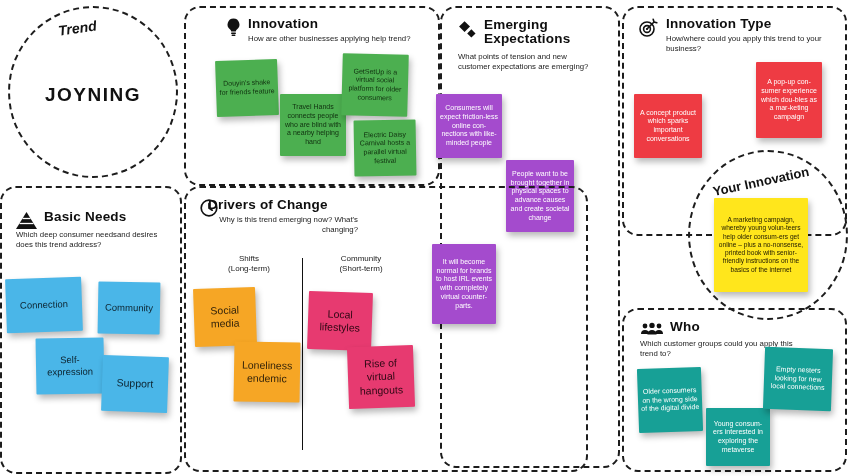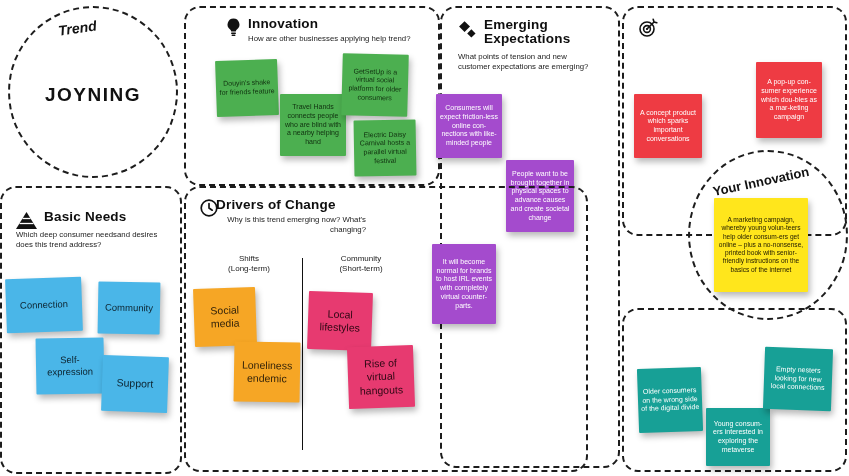--- a/index.html
+++ b/index.html
@@ -102,20 +102,24 @@
   <div class="zone rect z-innotype">
     <div class="hdr" style="left:14px; top:9px;">
       <span class="icon" style="position:absolute; left:0; top:0;">
         <svg width="21" height="21" viewBox="0 0 21 21">
             <circle cx="9" cy="12" r="7" fill="none" stroke="#111" stroke-width="1.6"></circle>
             <circle cx="9" cy="12" r="3.4" fill="none" stroke="#111" stroke-width="1.6"></circle>
             <circle cx="9" cy="12" r="1.1" fill="#111"></circle>
             <path d="M9 12 L16 5 M15.2 2.2 L16 5 L18.8 5.8" stroke="#111" stroke-width="1.6" fill="none" stroke-linecap="round"></path>
           </svg>
       </span>
+      <div style="margin-left:28px;">
+        <div class="sec-title">Innovation Type</div>
+        <div class="sec-sub" style="width:160px;">How/where could you apply this trend to your business?</div>
+      </div>
     </div>
     <div class="note c-red fs-sm" style="left:10px; top:86px; width:68px; height:64px;">A concept product which sparks important conversations</div>
     <div class="note c-red fs-sm" style="left:132px; top:54px; width:66px; height:76px;">A pop-up con-sumer experience which dou-bles as a mar-keting campaign</div>
   </div>
 
   <div class="zone circle z-yourinno">
     <div class="yourinno-title">Your Innovation</div>
     <div class="note c-yellow fs-xs" style="left:24px; top:46px; width:94px; height:94px;">A marketing campaign, whereby young volun-teers help older consum-ers get online – plus a no-nonsense, printed book with senior-friendly instructions on the basics of the internet</div>
   </div>
 
@@ -140,21 +144,21 @@
   </div>
 
   <div class="zone rect z-drivers">
     <div class="hdr" style="left:14px; top:10px;">
       <span class="icon" style="position:absolute; left:0; top:1px;">
         <svg width="18" height="18" viewBox="0 0 18 18">
             <circle cx="9" cy="9" r="7.8" fill="none" stroke="#111" stroke-width="1.7"></circle>
             <path d="M9 4.6 V9 L12.2 11.2" stroke="#111" stroke-width="1.7" fill="none" stroke-linecap="round"></path>
           </svg>
       </span>
-      <div style="margin-left:16px;">
+      <div style="margin-left:8px;">
         <div class="sec-title">Drivers of Change</div>
         <div class="sec-sub" style="width:150px;text-align:right;">Why is this trend emerging now? What's changing?</div>
       </div>
     </div>
 
     <div class="col-head" style="left:26px; top:66px;">
       <div>Shifts</div>
       <div>(Long-term)</div>
     </div>
     <div class="divider"></div>
@@ -163,18 +167,34 @@
       <div>(Short-term)</div>
     </div>
 
     <div class="note c-orange fs-lg" style="left:8px; top:100px; width:62px; height:58px; transform:rotate(-2deg);">Social media</div>
     <div class="note c-orange fs-lg" style="left:48px; top:154px; width:66px; height:60px; transform:rotate(1deg);">Loneliness endemic</div>
     <div class="note c-pink fs-lg" style="left:122px; top:104px; width:64px; height:58px; transform:rotate(2deg);">Local lifestyles</div>
     <div class="note c-pink fs-lg" style="left:162px; top:158px; width:66px; height:62px; transform:rotate(-2deg);">Rise of virtual hangouts</div>
   </div>
 
   <div class="zone rect z-who">
+    <div class="hdr" style="left:16px; top:10px;">
+      <span class="icon" style="position:absolute; left:0; top:2px;">
+        <svg width="24" height="16" viewBox="0 0 24 16">
+            <circle cx="5" cy="4" r="2.4" fill="#111"></circle>
+            <path d="M1 12 a4 4 0 0 1 8 0 z" fill="#111"></path>
+            <circle cx="19" cy="4" r="2.4" fill="#111"></circle>
+            <path d="M15 12 a4 4 0 0 1 8 0 z" fill="#111"></path>
+            <circle cx="12" cy="3.4" r="2.7" fill="#111"></circle>
+            <path d="M7.4 12.6 a4.6 4.6 0 0 1 9.2 0 z" fill="#111"></path>
+          </svg>
+      </span>
+      <div style="margin-left:30px;">
+        <div class="sec-title">Who</div>
+      </div>
+      <div class="sec-sub" style="width:165px; margin-top:5px;">Which customer groups could you apply this trend to?</div>
+    </div>
     <div class="note c-teal fs-sm" style="left:14px; top:58px; width:64px; height:64px; transform:rotate(-2deg);">Older consumers on the wrong side of the digital divide</div>
     <div class="note c-teal fs-sm" style="left:82px; top:98px; width:64px; height:58px;">Young consum-ers interested in exploring the metaverse</div>
     <div class="note c-teal fs-sm" style="left:140px; top:38px; width:68px; height:62px; transform:rotate(2deg);">Empty nesters looking for new local connections</div>
   </div>
 
 </div>
 
 </body></html>

